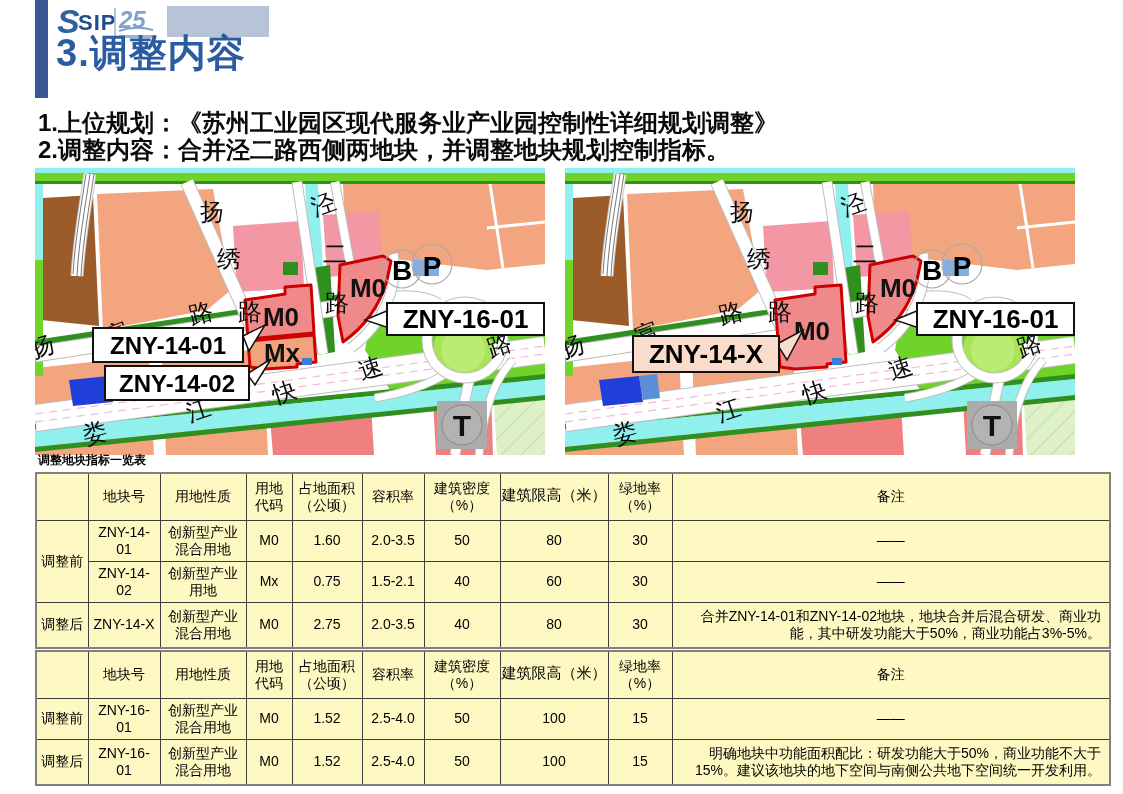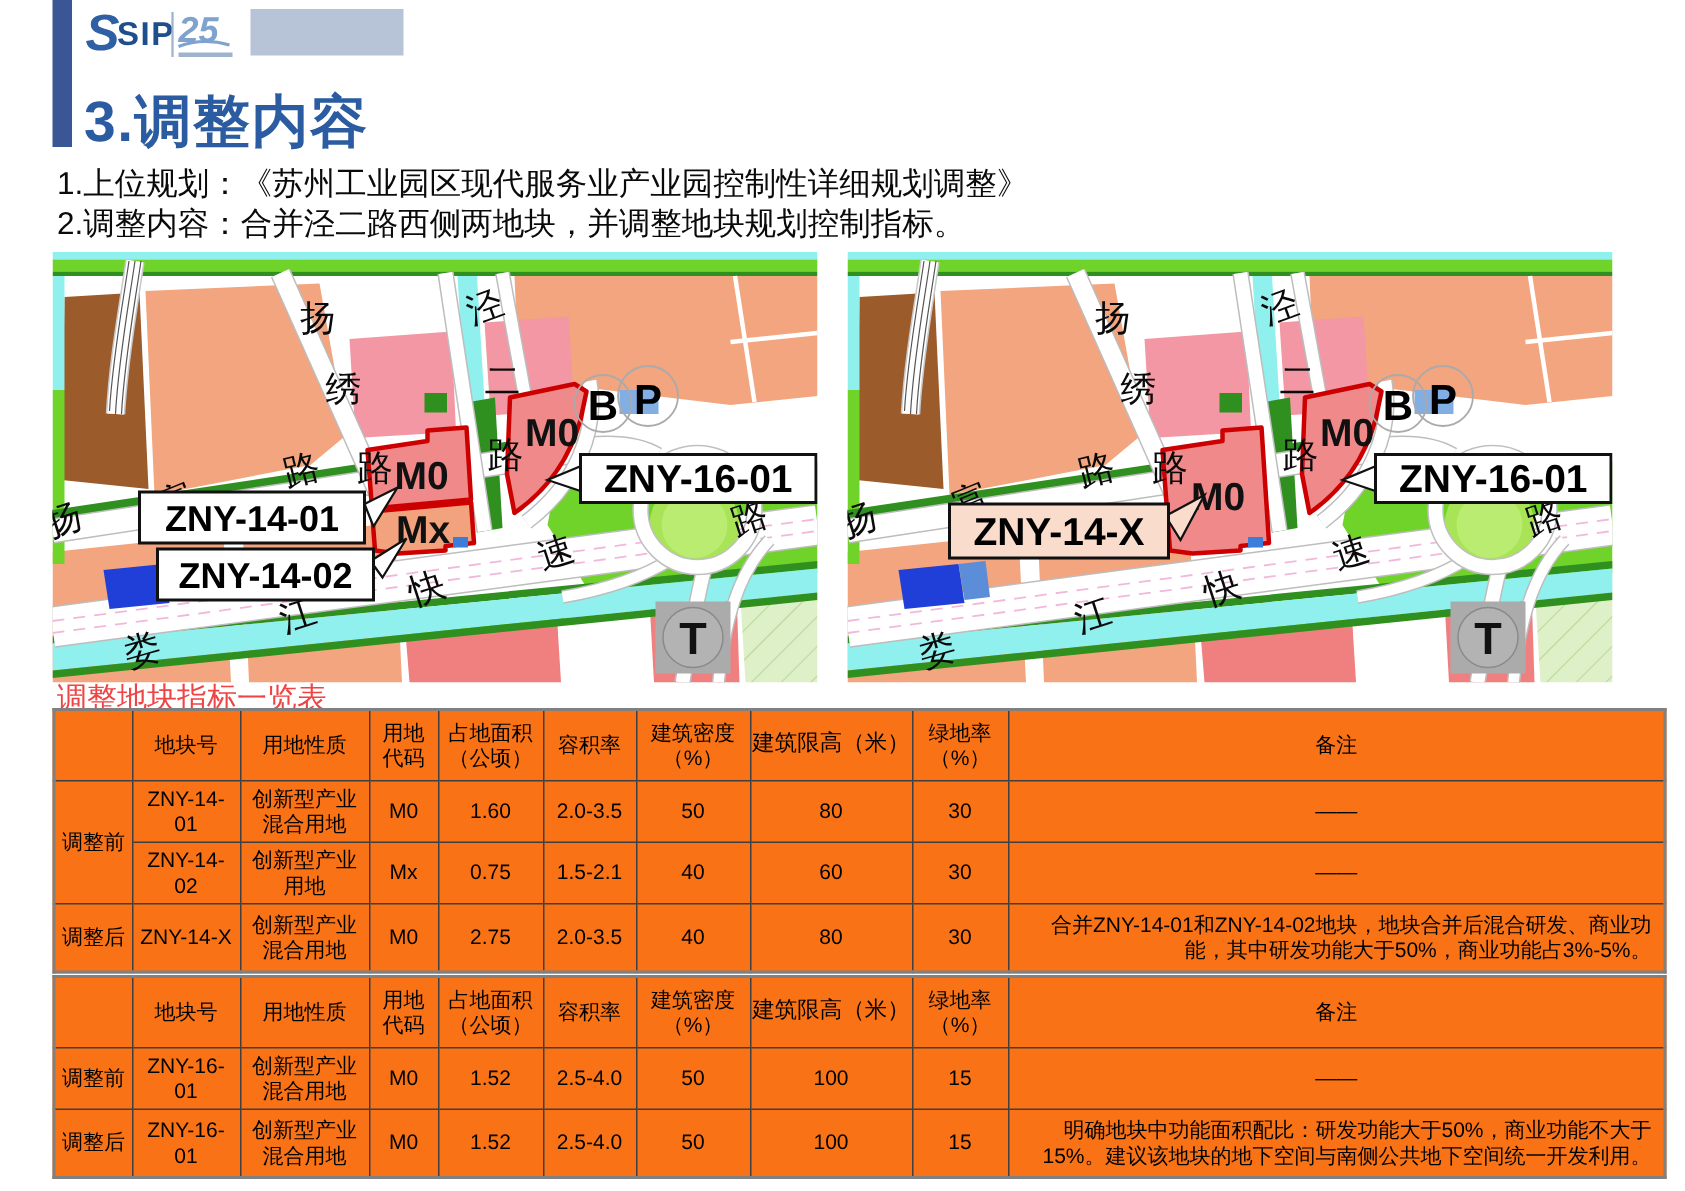--- a/index.html
+++ b/index.html
@@ -1,29 +1,29 @@
 <!DOCTYPE html>
 <html><head>
 <meta charset="utf-8">
 <style>
   html,body{margin:0;padding:0;background:#fff}
   .page{position:relative;width:1123px;height:794px;overflow:hidden;background:#fff;
         font-family:"Liberation Sans","DejaVu Sans",sans-serif;}
   .leftbar{position:absolute;left:35px;top:0;width:13px;height:98px;background:#3A5795;}
   .logo-wrap{position:absolute;left:55px;top:0;width:220px;height:46px;}
-  .page-title{position:absolute;left:56px;top:56px;font-size:38px;font-weight:bold;
+  .page-title{position:absolute;left:56px;top:28px;font-size:38px;font-weight:bold;
               color:#2B5BA0;letter-spacing:1px;}
-  .intro{position:absolute;left:38px;top:109px;font-size:21px;line-height:27px;
-         color:#0a0a0a;font-weight:400;white-space:nowrap;}
+  .intro{position:absolute;left:38px;top:109px;font-size:24px;line-height:27px;
+         color:#0a0a0a;font-weight:700;white-space:nowrap;}
   .map{position:absolute;top:168px;width:510px;height:287px;}
   #map-before{left:35px}
   #map-after{left:565px}
-  .tbl-title{position:absolute;left:38px;top:452px;font-size:20px;font-weight:normal;color:#ef4444;}
+  .tbl-title{position:absolute;left:38px;top:452px;font-size:12px;font-weight:bold;color:#000000;}
   table.spec{position:absolute;left:35px;border-collapse:collapse;table-layout:fixed;
-             background:#f97316;border:2px solid #808080;}
+             background:#fef9c3;border:2px solid #808080;}
   #table1{top:472px}
   #table2{top:650px}
   table.spec th,table.spec td{border:1px solid #3f3f3f;font-size:14px;text-align:center;
              color:#000;padding:0 3px;line-height:1.25;font-weight:normal;
              font-family:"Liberation Sans","DejaVu Sans",sans-serif;}
   table.spec th{height:38px;}
   table.spec td{height:40px;}
   table.spec td.remark{text-align:right;padding:2px 8px;}
   table.spec th.hd-tight{white-space:nowrap;font-size:15px;padding:4px 1px;font-family:Liberation Mono, monospace;}
   svg text{font-family:"Liberation Sans","DejaVu Sans",sans-serif;}

